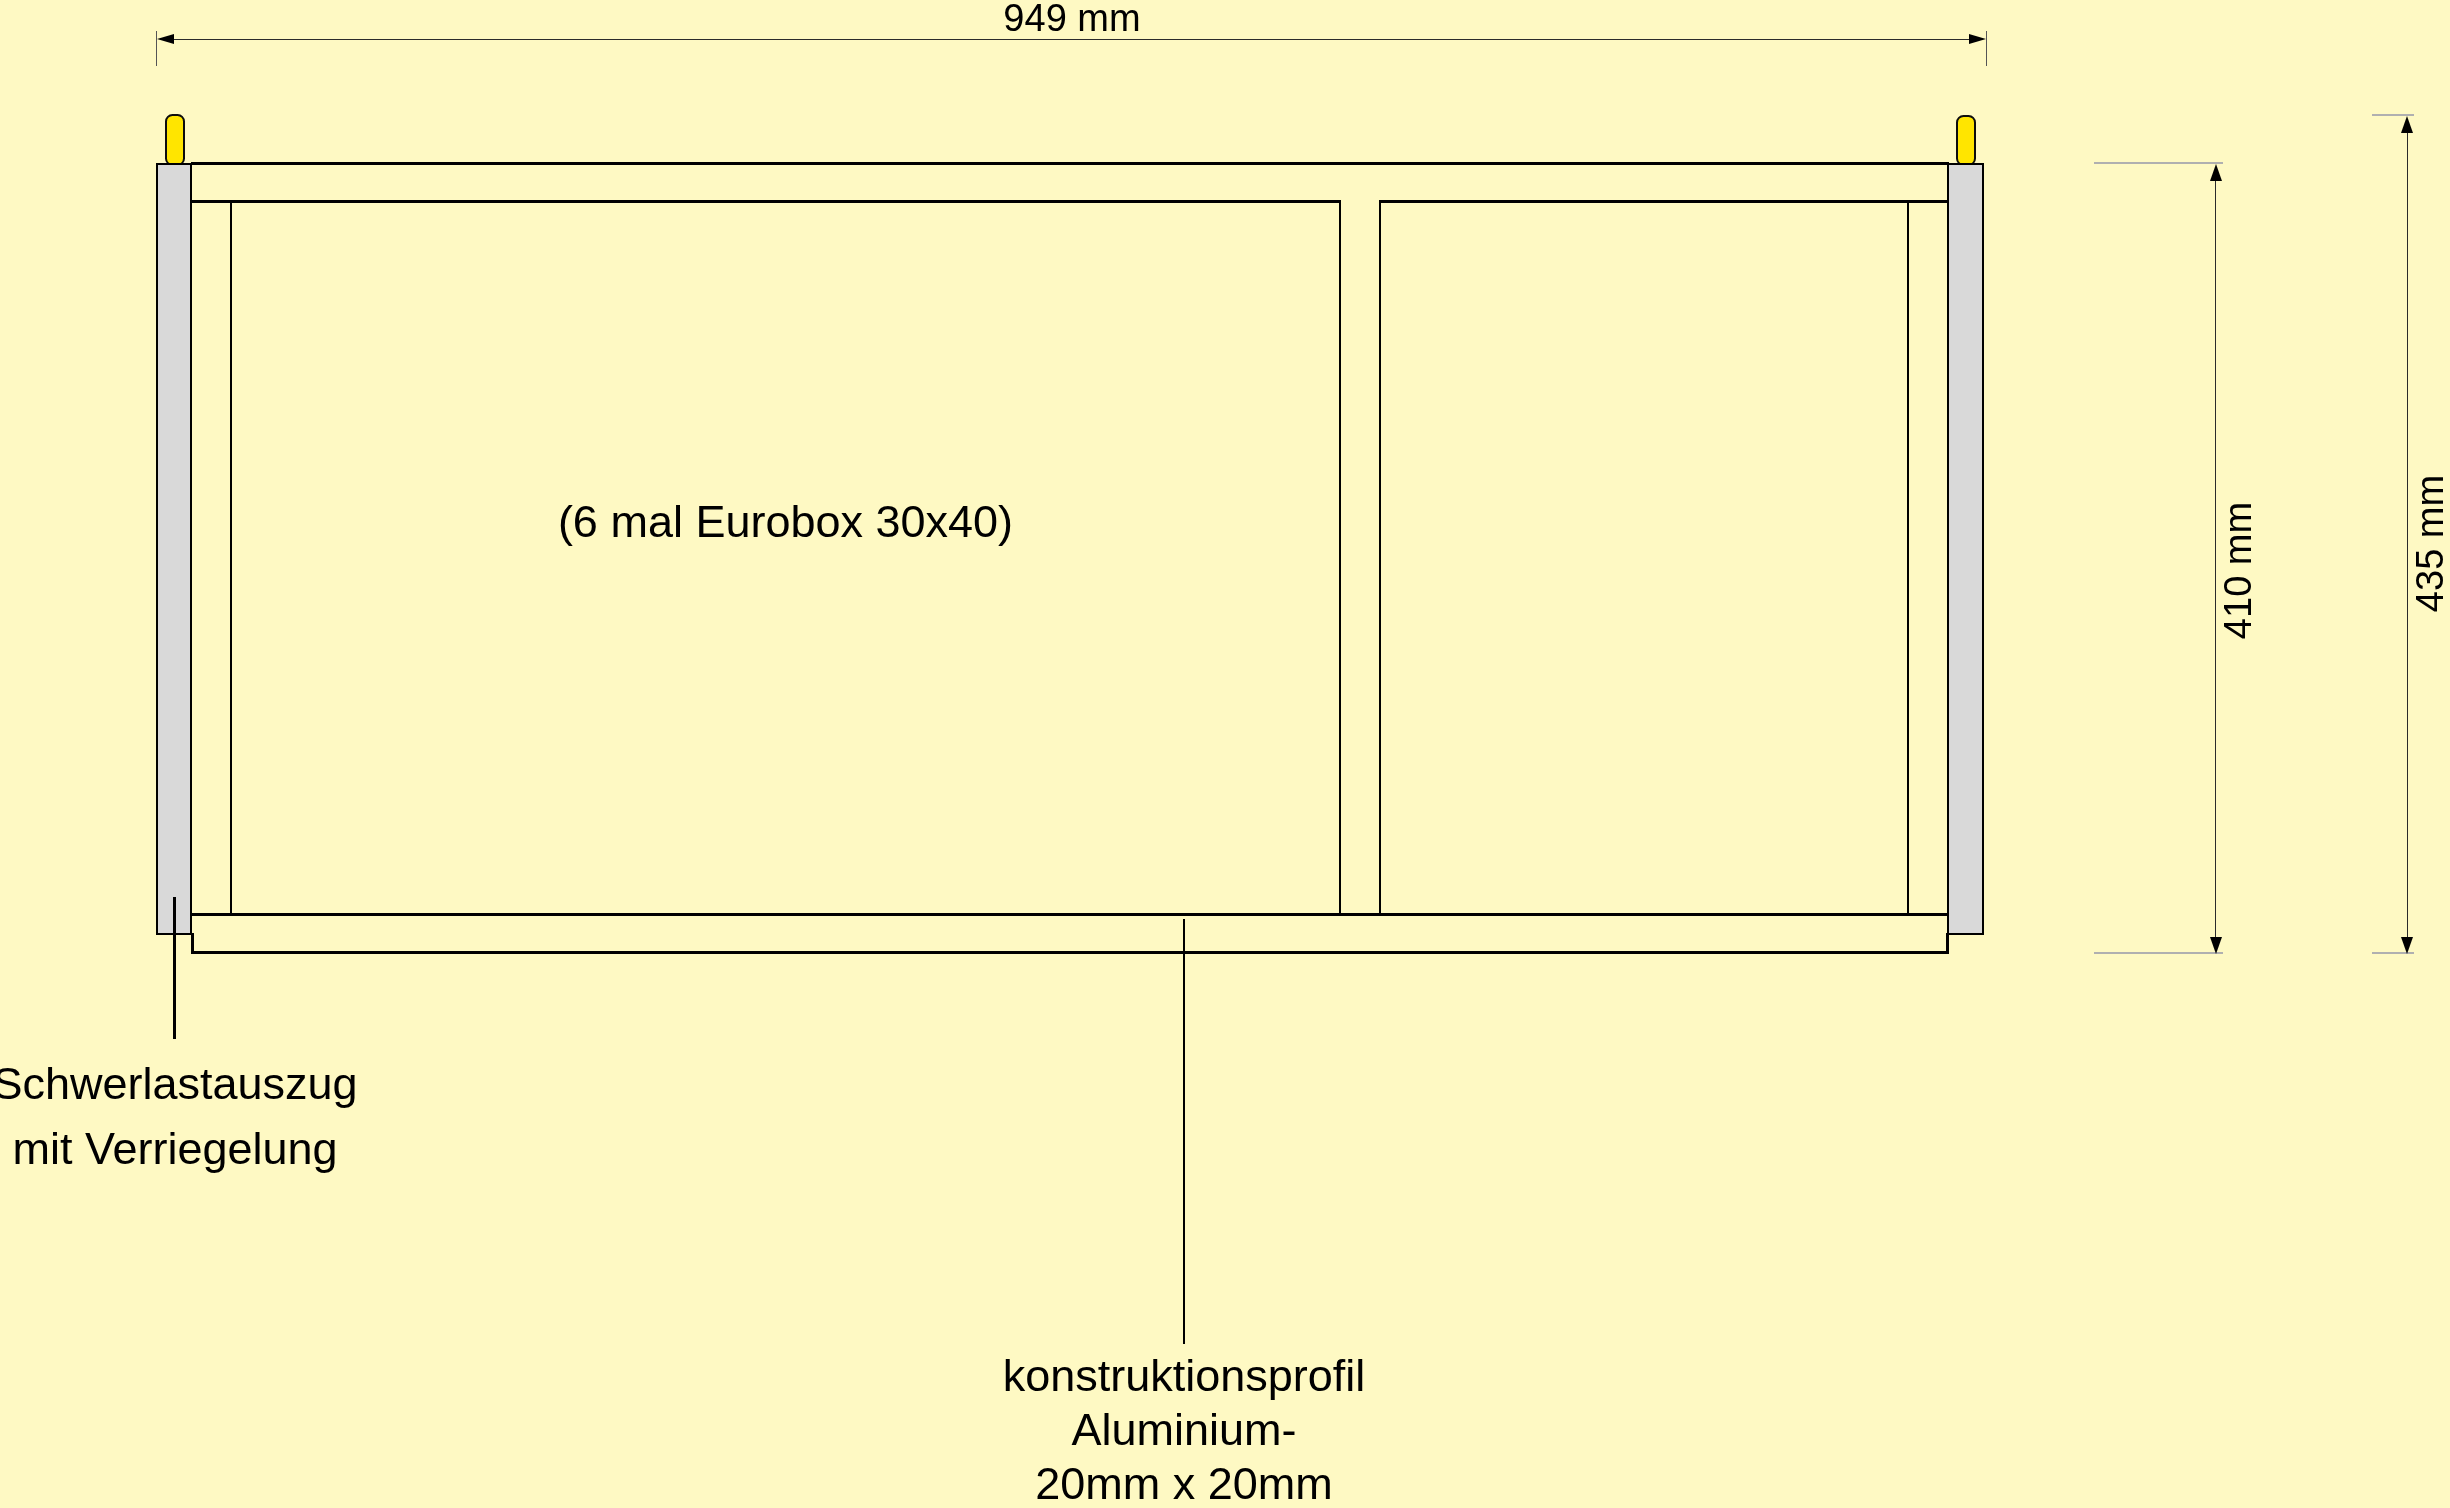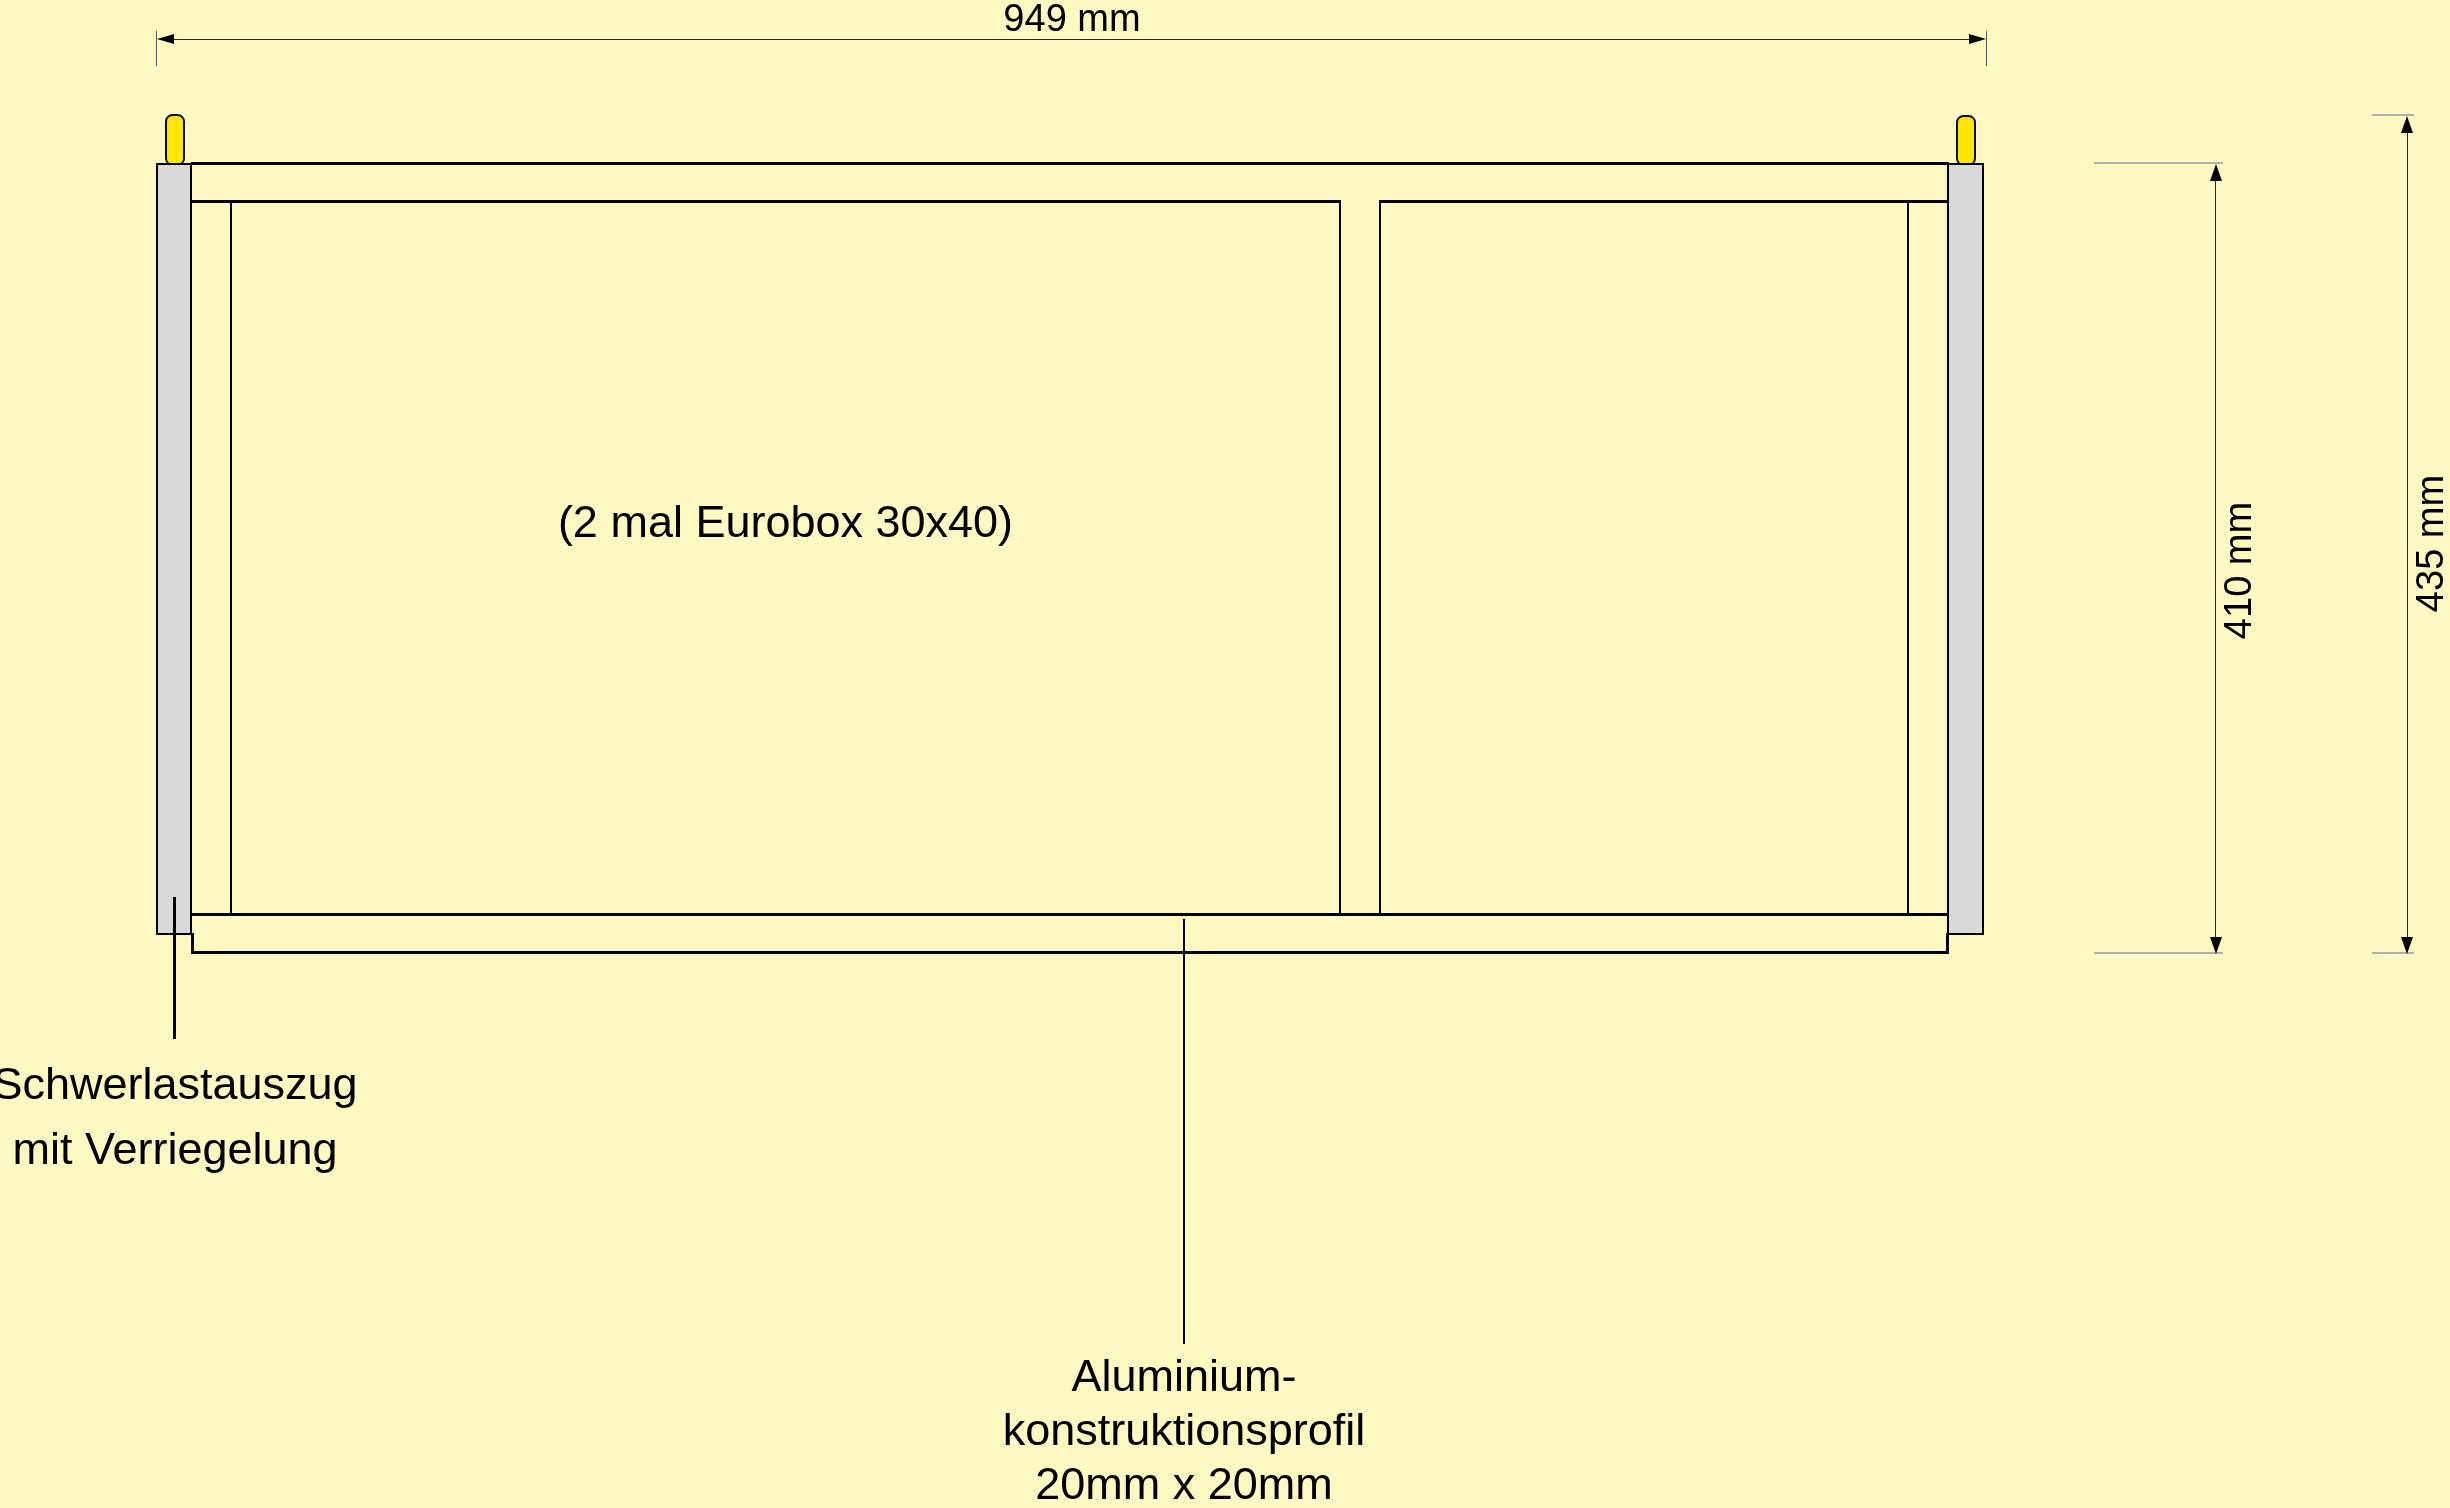--- a/index.html
+++ b/index.html
@@ -61,21 +61,21 @@
   <div class="hline" style="left:191px;top:951px;width:1758px;height:3.4px;"></div>
   <div class="vline" style="left:191px;top:933px;width:2.7px;height:21px;"></div>
   <div class="vline" style="left:1946px;top:933px;width:2.7px;height:21px;"></div>
 
   <div class="vline" style="left:230px;top:202px;width:2px;height:712px;"></div>
   <div class="vline" style="left:1339px;top:202px;width:2px;height:712px;"></div>
   <div class="vline" style="left:1379px;top:202px;width:2px;height:712px;"></div>
   <div class="vline" style="left:1907px;top:202px;width:2px;height:712px;"></div>
 
   <div class="lbl box-text" style="left:299px;top:489px;width:973px;">
-    <div>(2 mal Eurobox 30x40)</div>
+    <div>(6 mal Eurobox 30x40)</div>
   </div>
 
   <div class="tick" style="left:2094px;top:162px;width:129px;height:2px;"></div>
   <div class="tick" style="left:2094px;top:952px;width:129px;height:2px;"></div>
   <div class="dimline" style="left:2215px;top:173px;width:1.4px;height:771px;"></div>
   <div class="arr arr-up" style="left:2210px;top:164px;"></div>
   <div class="arr arr-down" style="left:2210px;top:937px;"></div>
   <div class="lbl dim-text rot" style="left:2136px;top:550px;width:204px;height:41px;">410 mm</div>
 
   <div class="tick" style="left:2372px;top:114px;width:42px;height:2px;"></div>
@@ -86,19 +86,19 @@
   <div class="lbl dim-text rot" style="left:2328px;top:523px;width:204px;height:41px;">435 mm</div>
 
   <div class="vline" style="left:173px;top:897px;width:2.7px;height:142px;"></div>
   <div class="lbl note-text note-slide" style="left:-29px;top:1051px;width:408px;">
     <div>Schwerlastauszug</div>
     <div>mit Verriegelung</div>
   </div>
 
   <div class="vline" style="left:1183px;top:919px;width:2px;height:425px;"></div>
   <div class="lbl note-text note-profile" style="left:980px;top:1349px;width:408px;">
+    <div>konstruktionsprofil</div>
     <div>Aluminium-</div>
-    <div>konstruktionsprofil</div>
     <div>20mm x 20mm</div>
   </div>
 
 </div>
 
 
 </body></html>

